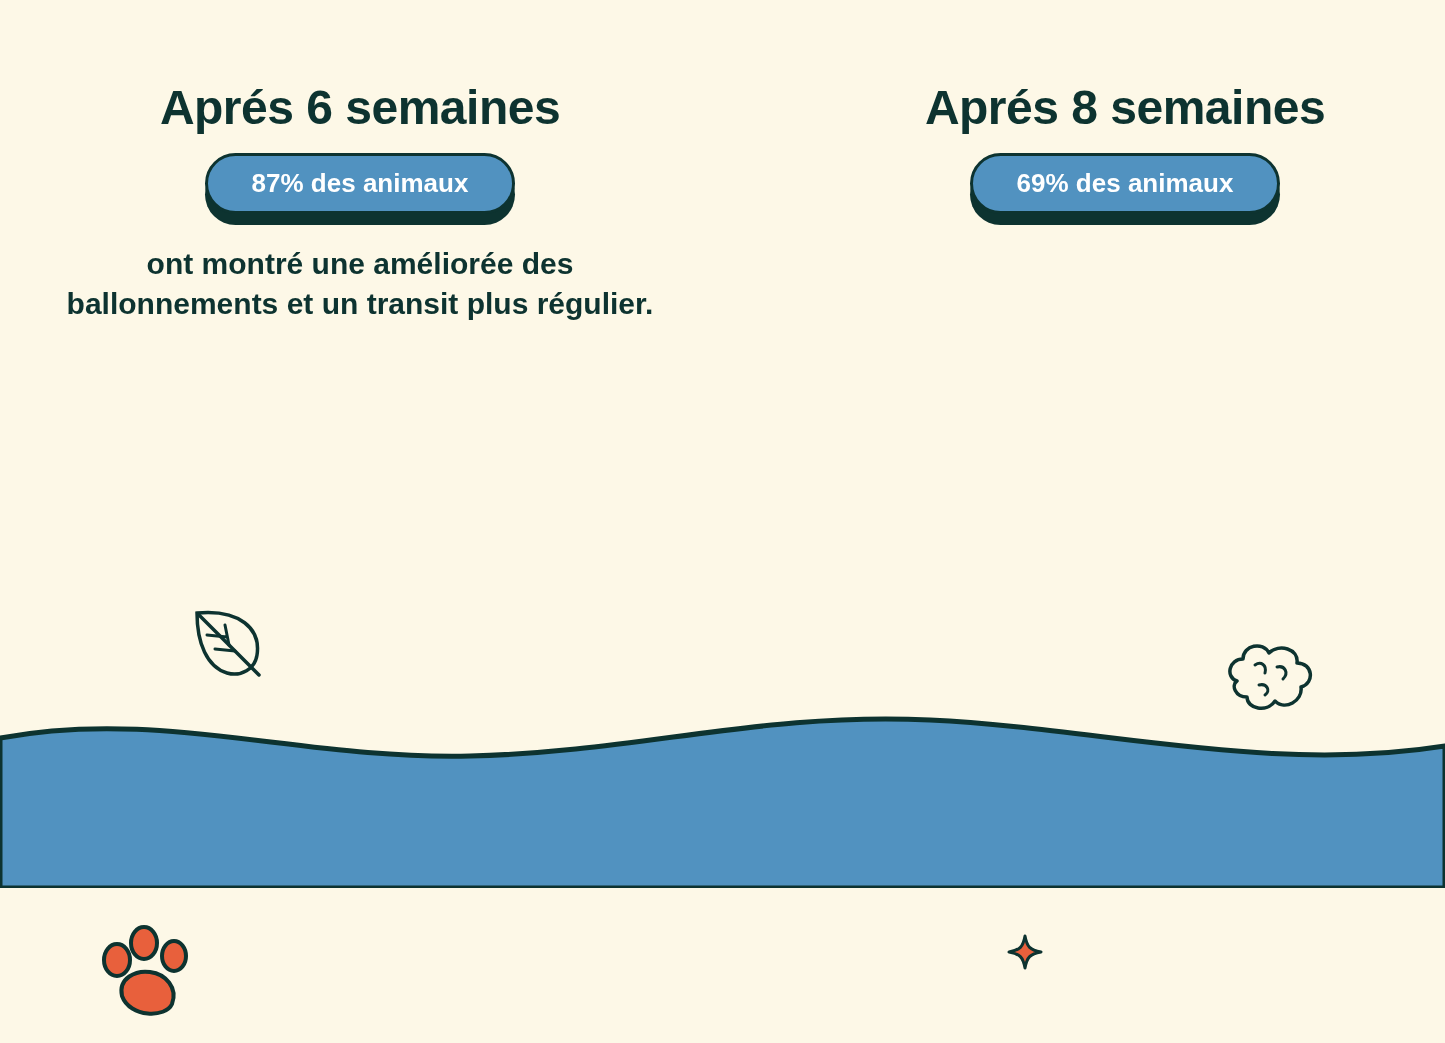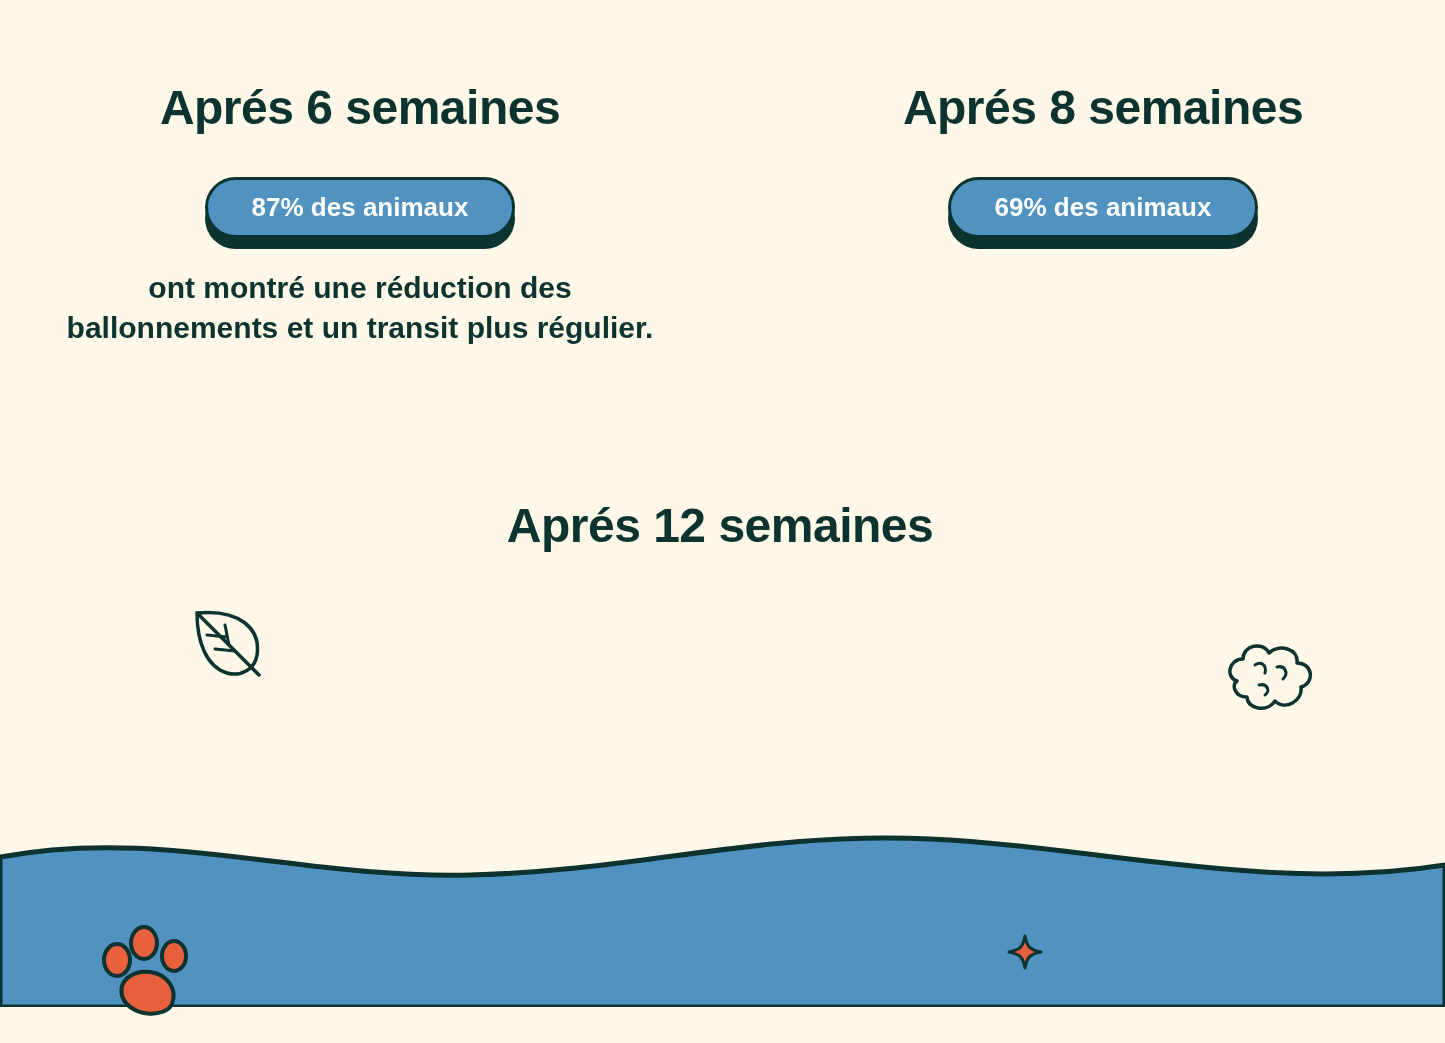--- a/index.html
+++ b/index.html
@@ -11,41 +11,41 @@
     height: 1043px;
     background: #fdf8e7;
     font-family: "Liberation Sans", sans-serif;
     overflow: hidden;
     position: relative;
   }
   .canvas {
     position: absolute;
     inset: 0;
     width: 1445px;
-    height: 1007px;
+    height: 888px;
   }
 
   
   .card {
     position: absolute;
     text-align: center;
   }
   .card-title {
     font-size: 48px;
     font-weight: 700;
     color: #0d3330;
     letter-spacing: -0.5px;
     line-height: 1.1;
     margin: 0;
     white-space: nowrap;
   }
   .pill-wrap {
     position: relative;
     display: inline-block;
-    margin-top: 42px;
+    margin-top: 18px;
   }
   .pill-shadow {
     position: absolute;
     left: 0;
     top: 11px;
     width: 100%;
     height: 100%;
     background: #0d3330;
     border-radius: 40px;
   }
@@ -69,21 +69,21 @@
     line-height: 1.35;
   }
 
   
   #card-6 {
     left: 40px;
     top: 82px;
     width: 640px;
   }
   #card-8 {
-    left: 783px;
+    left: 805px;
     top: 82px;
     width: 640px;
   }
   #card-12 {
     left: 400px;
     top: 500px;
     width: 640px;
   }
 
   
@@ -106,33 +106,32 @@
 <body>
 
 <div class="canvas">
 
   <div class="card" id="card-6">
     <h2 class="card-title">Aprés 6 semaines</h2>
     <div class="pill-wrap">
       <div class="pill-shadow"></div>
       <div class="pill">87% des animaux</div>
     </div>
-    <p class="card-desc">ont montré une réduction des ballonnements et un transit plus régulier.</p>
+    <p class="card-desc">ont montré une améliorée des ballonnements et un transit plus régulier.</p>
   </div>
 
   <div class="card" id="card-8">
     <h2 class="card-title">Aprés 8 semaines</h2>
     <div class="pill-wrap">
       <div class="pill-shadow"></div>
       <div class="pill">69% des animaux</div>
     </div>
   </div>
 
   <div class="card" id="card-12">
-    <h2 class="card-title">Aprés 12 semaines</h2>
   </div>
 
   <svg class="deco" id="leaf-icon" width="90" height="80" viewBox="0 0 90 80">
     <path d="M12 8 C55 4 76 24 72 50 C70 64 56 72 42 68 C22 62 12 38 12 8 Z" fill="none" stroke="#0d3330" stroke-width="3.5" stroke-linecap="round"></path>
     <path d="M14 10 L74 70" fill="none" stroke="#0d3330" stroke-width="3.5" stroke-linecap="round"></path>
     <path d="M22 30 L42 32 M30 44 L50 46 M40 20 L44 40" fill="none" stroke="#0d3330" stroke-width="3" stroke-linecap="round"></path>
   </svg>
 
   <svg class="deco" id="broccoli-icon" width="110" height="90" viewBox="0 0 110 90">
     <path d="M22 46 C10 42 14 24 28 24 C28 10 48 6 54 18 C64 8 84 14 82 28 C98 28 100 48 86 52 C88 66 70 76 60 66 C52 78 32 74 32 62 C20 62 16 50 22 46 Z" fill="none" stroke="#0d3330" stroke-width="3.5" stroke-linejoin="round"></path>

